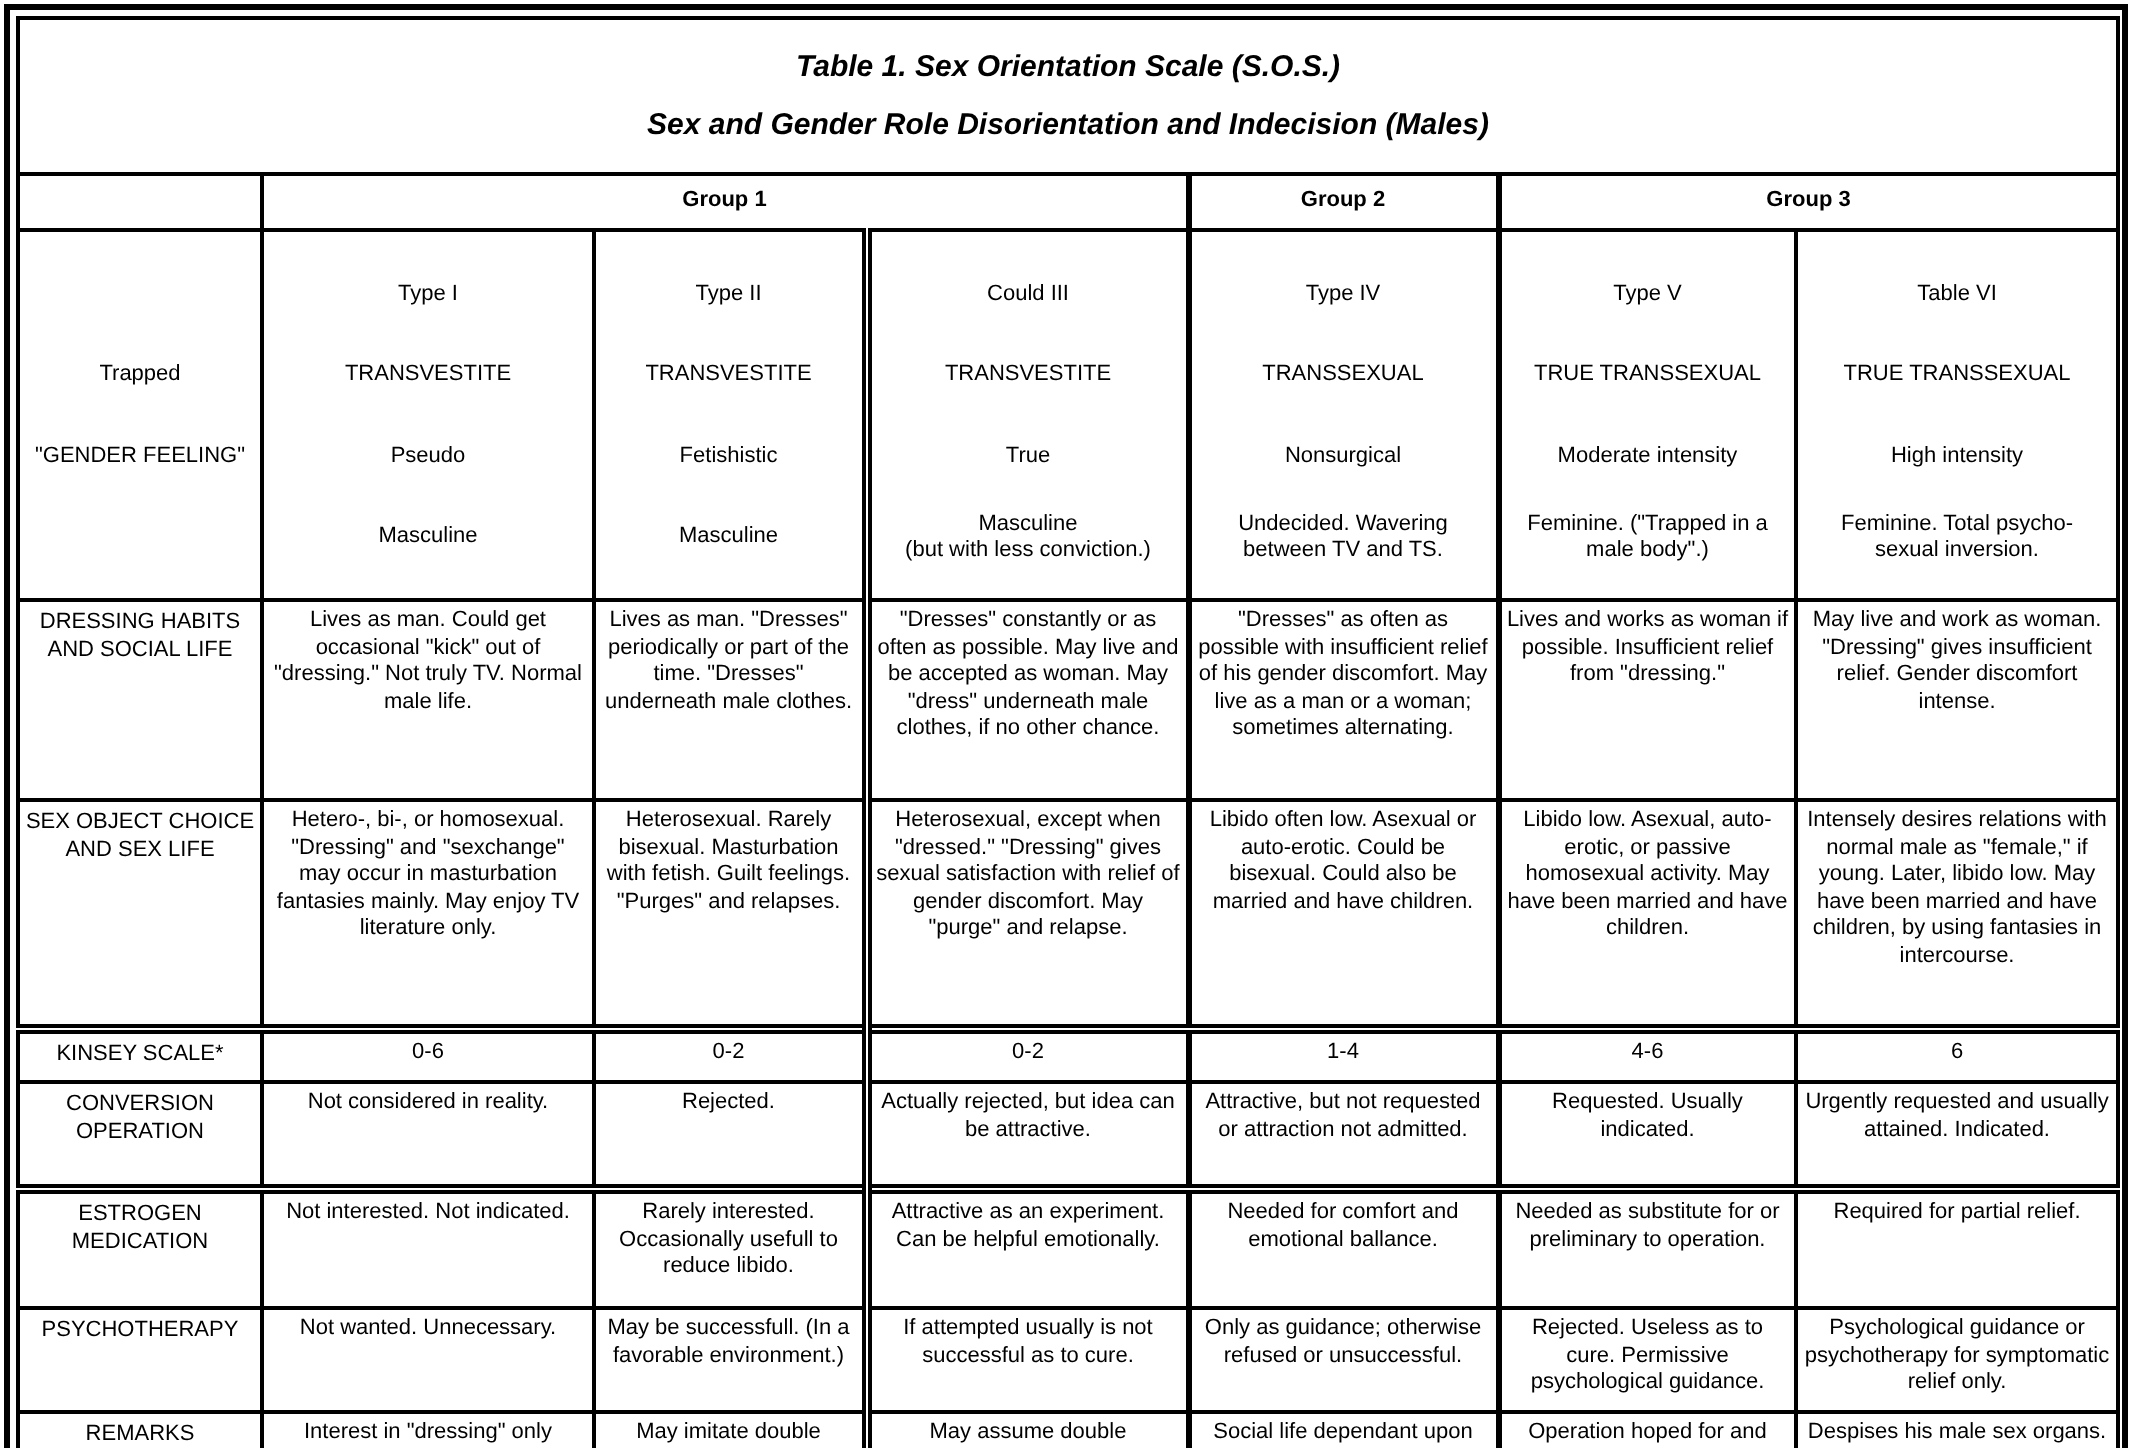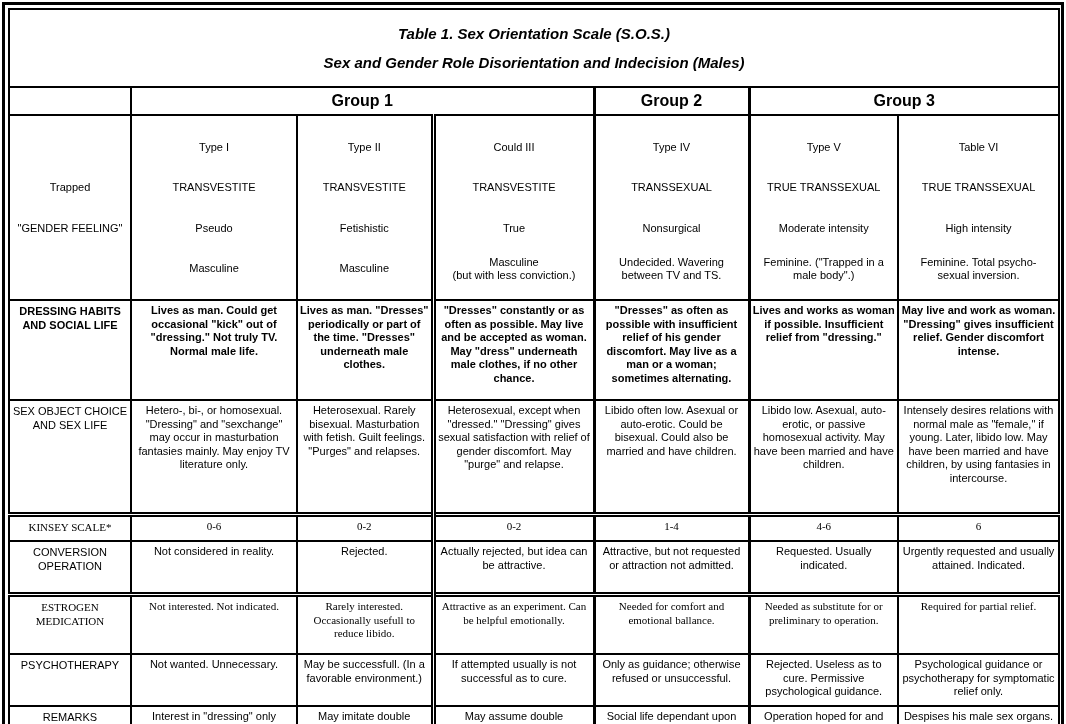--- a/index.html
+++ b/index.html
@@ -27,49 +27,49 @@
     line-height: 13.5px;
     padding: 3px 2px 2px 2px;
     overflow: hidden;
     white-space: pre-line;
     word-wrap: break-word;
   }
   
   .title-row td      { height: 30px; }
   .group-row td      { height: 22px; }
   .profile-row td    { height: 114px; }
-  .row-dressing td   { height: 92px; font-weight: bold; }
+  .row-dressing td   { height: 92px; }
   .row-sexobj td     { height: 105px; }
   .row-kinsey td     { height: 17px; }
   .row-conversion td { height: 44px; }
   .row-estrogen td   { height: 50px; }
   .row-psycho td     { height: 44px; }
   .row-remarks td    { height: 68px; }
 
   .title-row td { padding: 2px; vertical-align: middle; }
   .title-line {
     font-weight: bold;
     font-style: italic;
     font-size: 15px;
     line-height: 15.5px;
   }
   .group-row td {
     font-weight: bold;
-    font-size: 16px;
+    font-size: 11px;
     vertical-align: middle;
     padding: 2px;
   }
   .rowhead { padding-top: 4px; }
 
   
   .dbl-left { border-left: 5px double #000; }
   
   .sep3 { border-left: 3px solid #000; }
   
-  .row-kinsey td, .row-estrogen td { border-top: 5px double #000; font-family: Liberation Serif, serif; }
+  .row-kinsey td, .row-estrogen td { border-top: 5px double #000; }
 
   .profile-cell { padding: 5px 2px 3px 2px; }
   .slot {
     height: 27px;
     display: flex;
     align-items: center;
     justify-content: center;
     white-space: pre-line;
   }
   .slot-grow { height: auto; min-height: 27px; }

